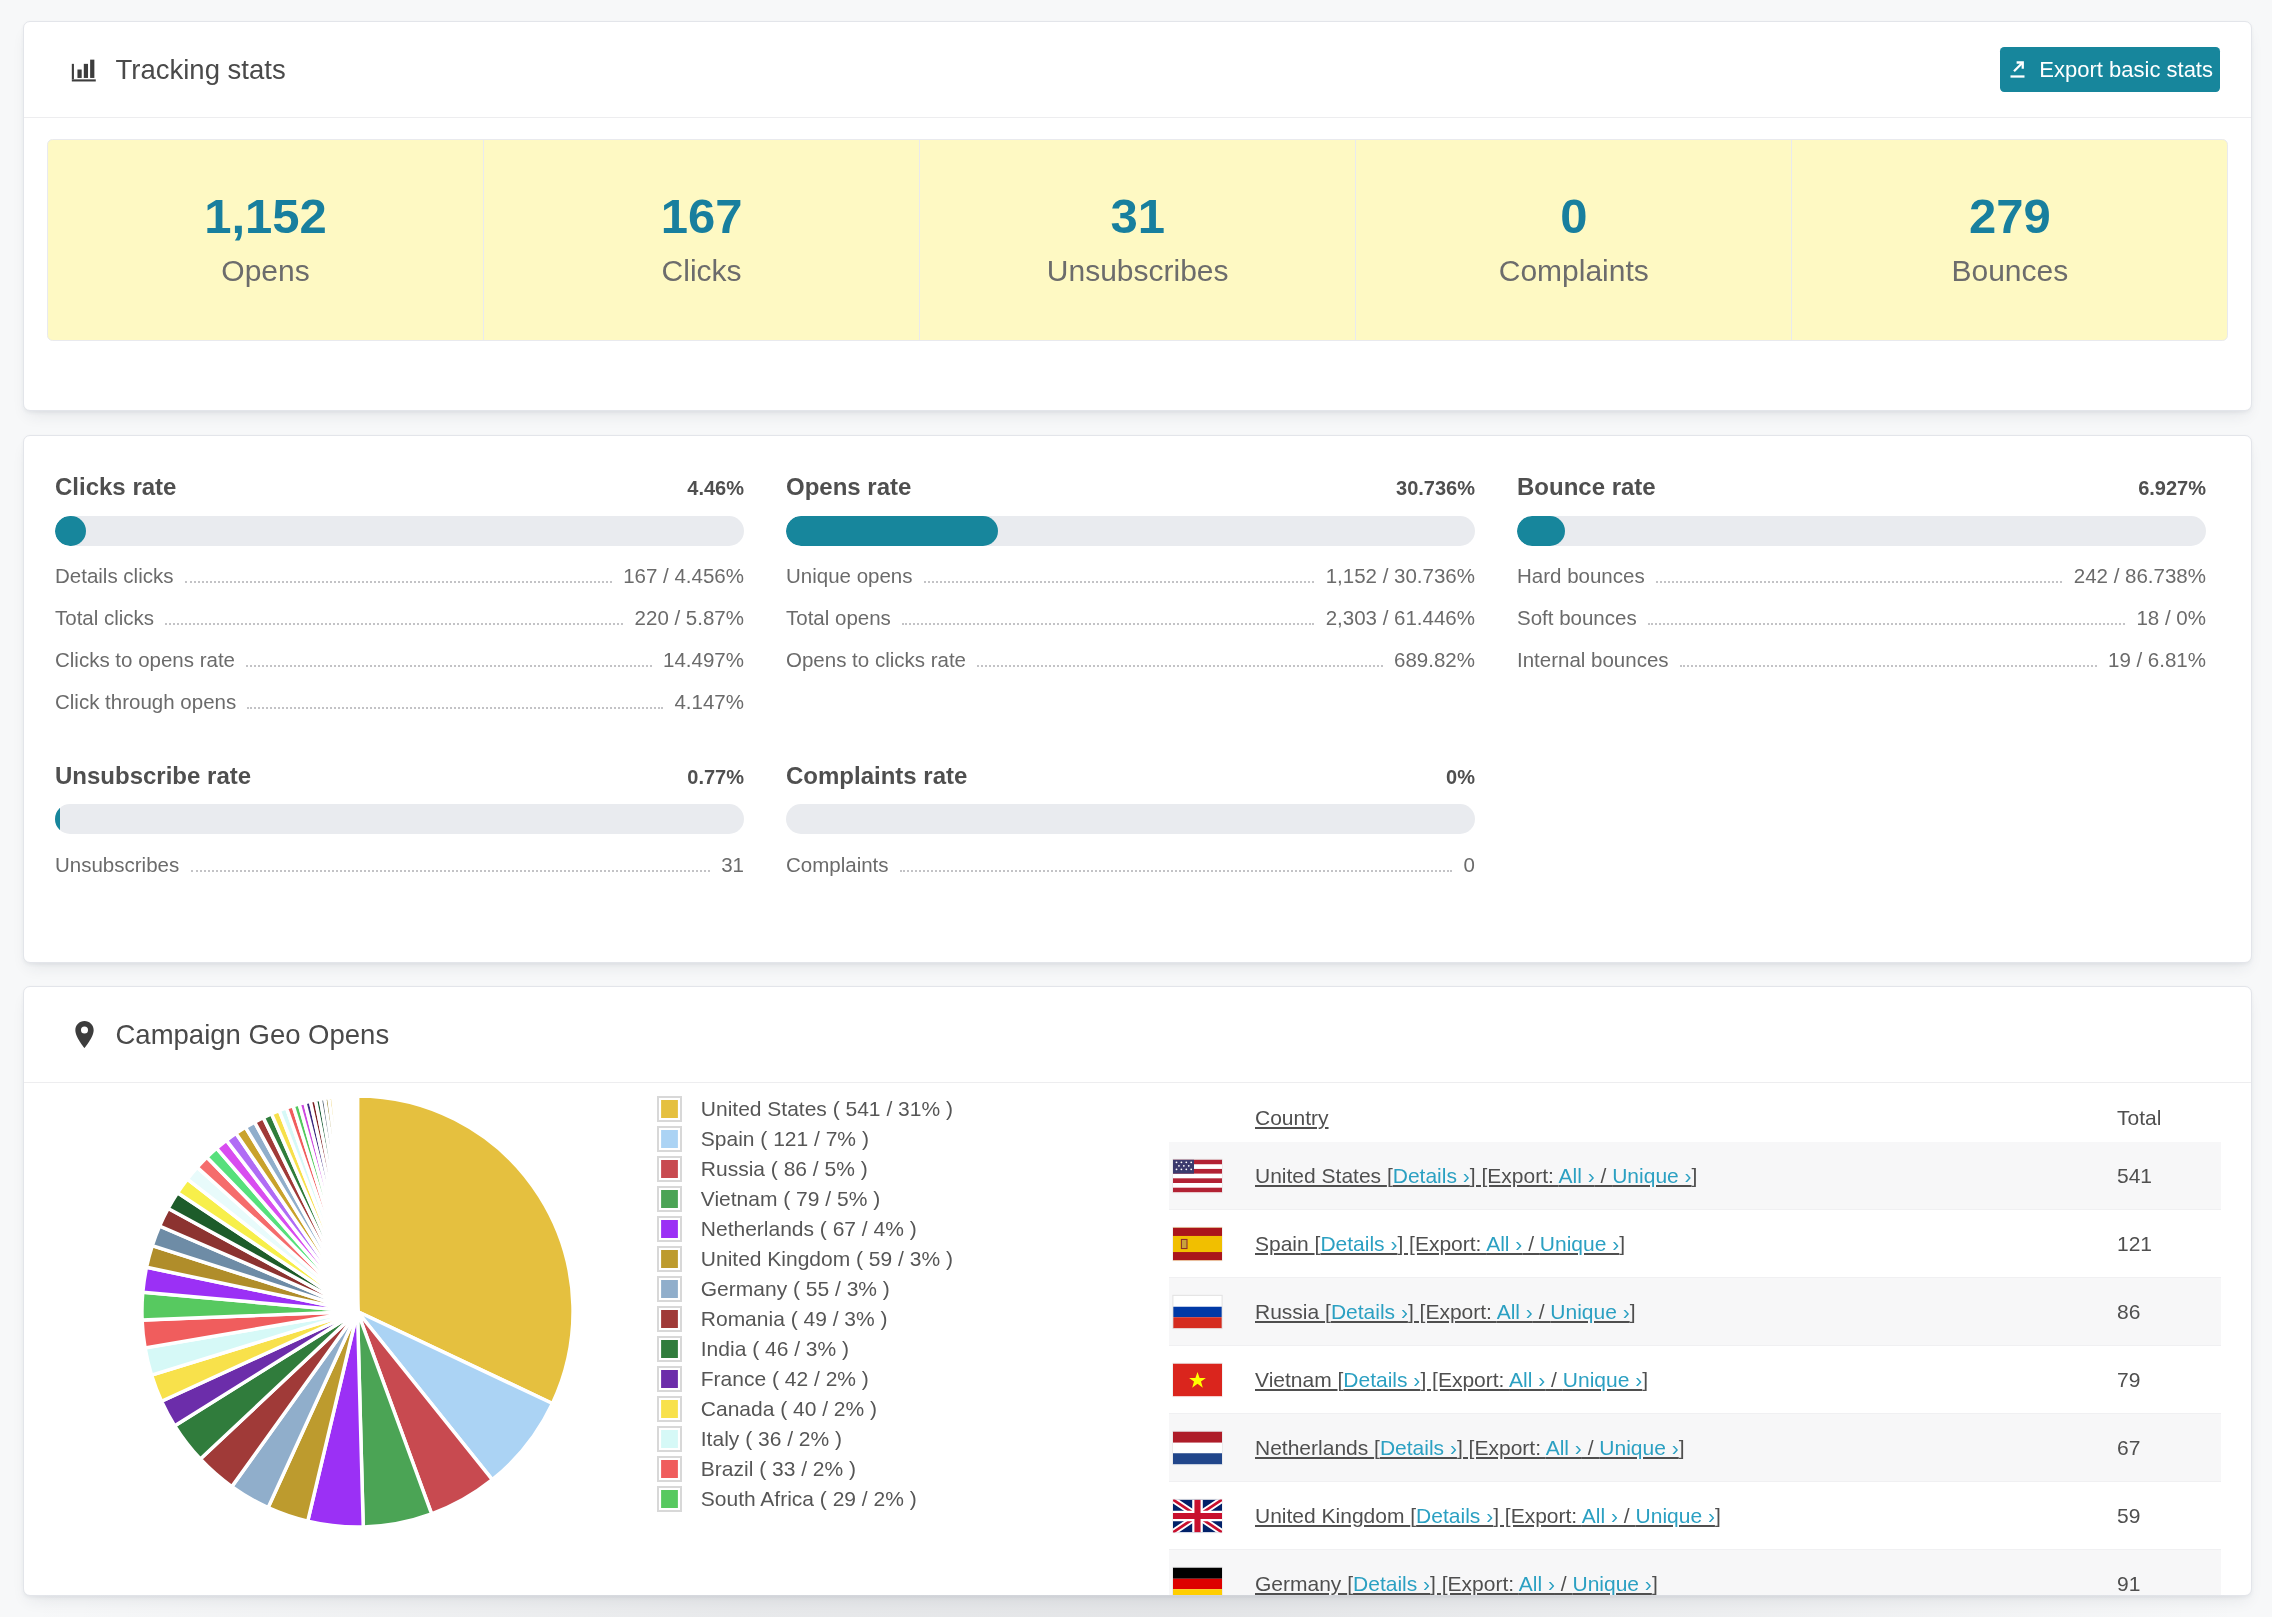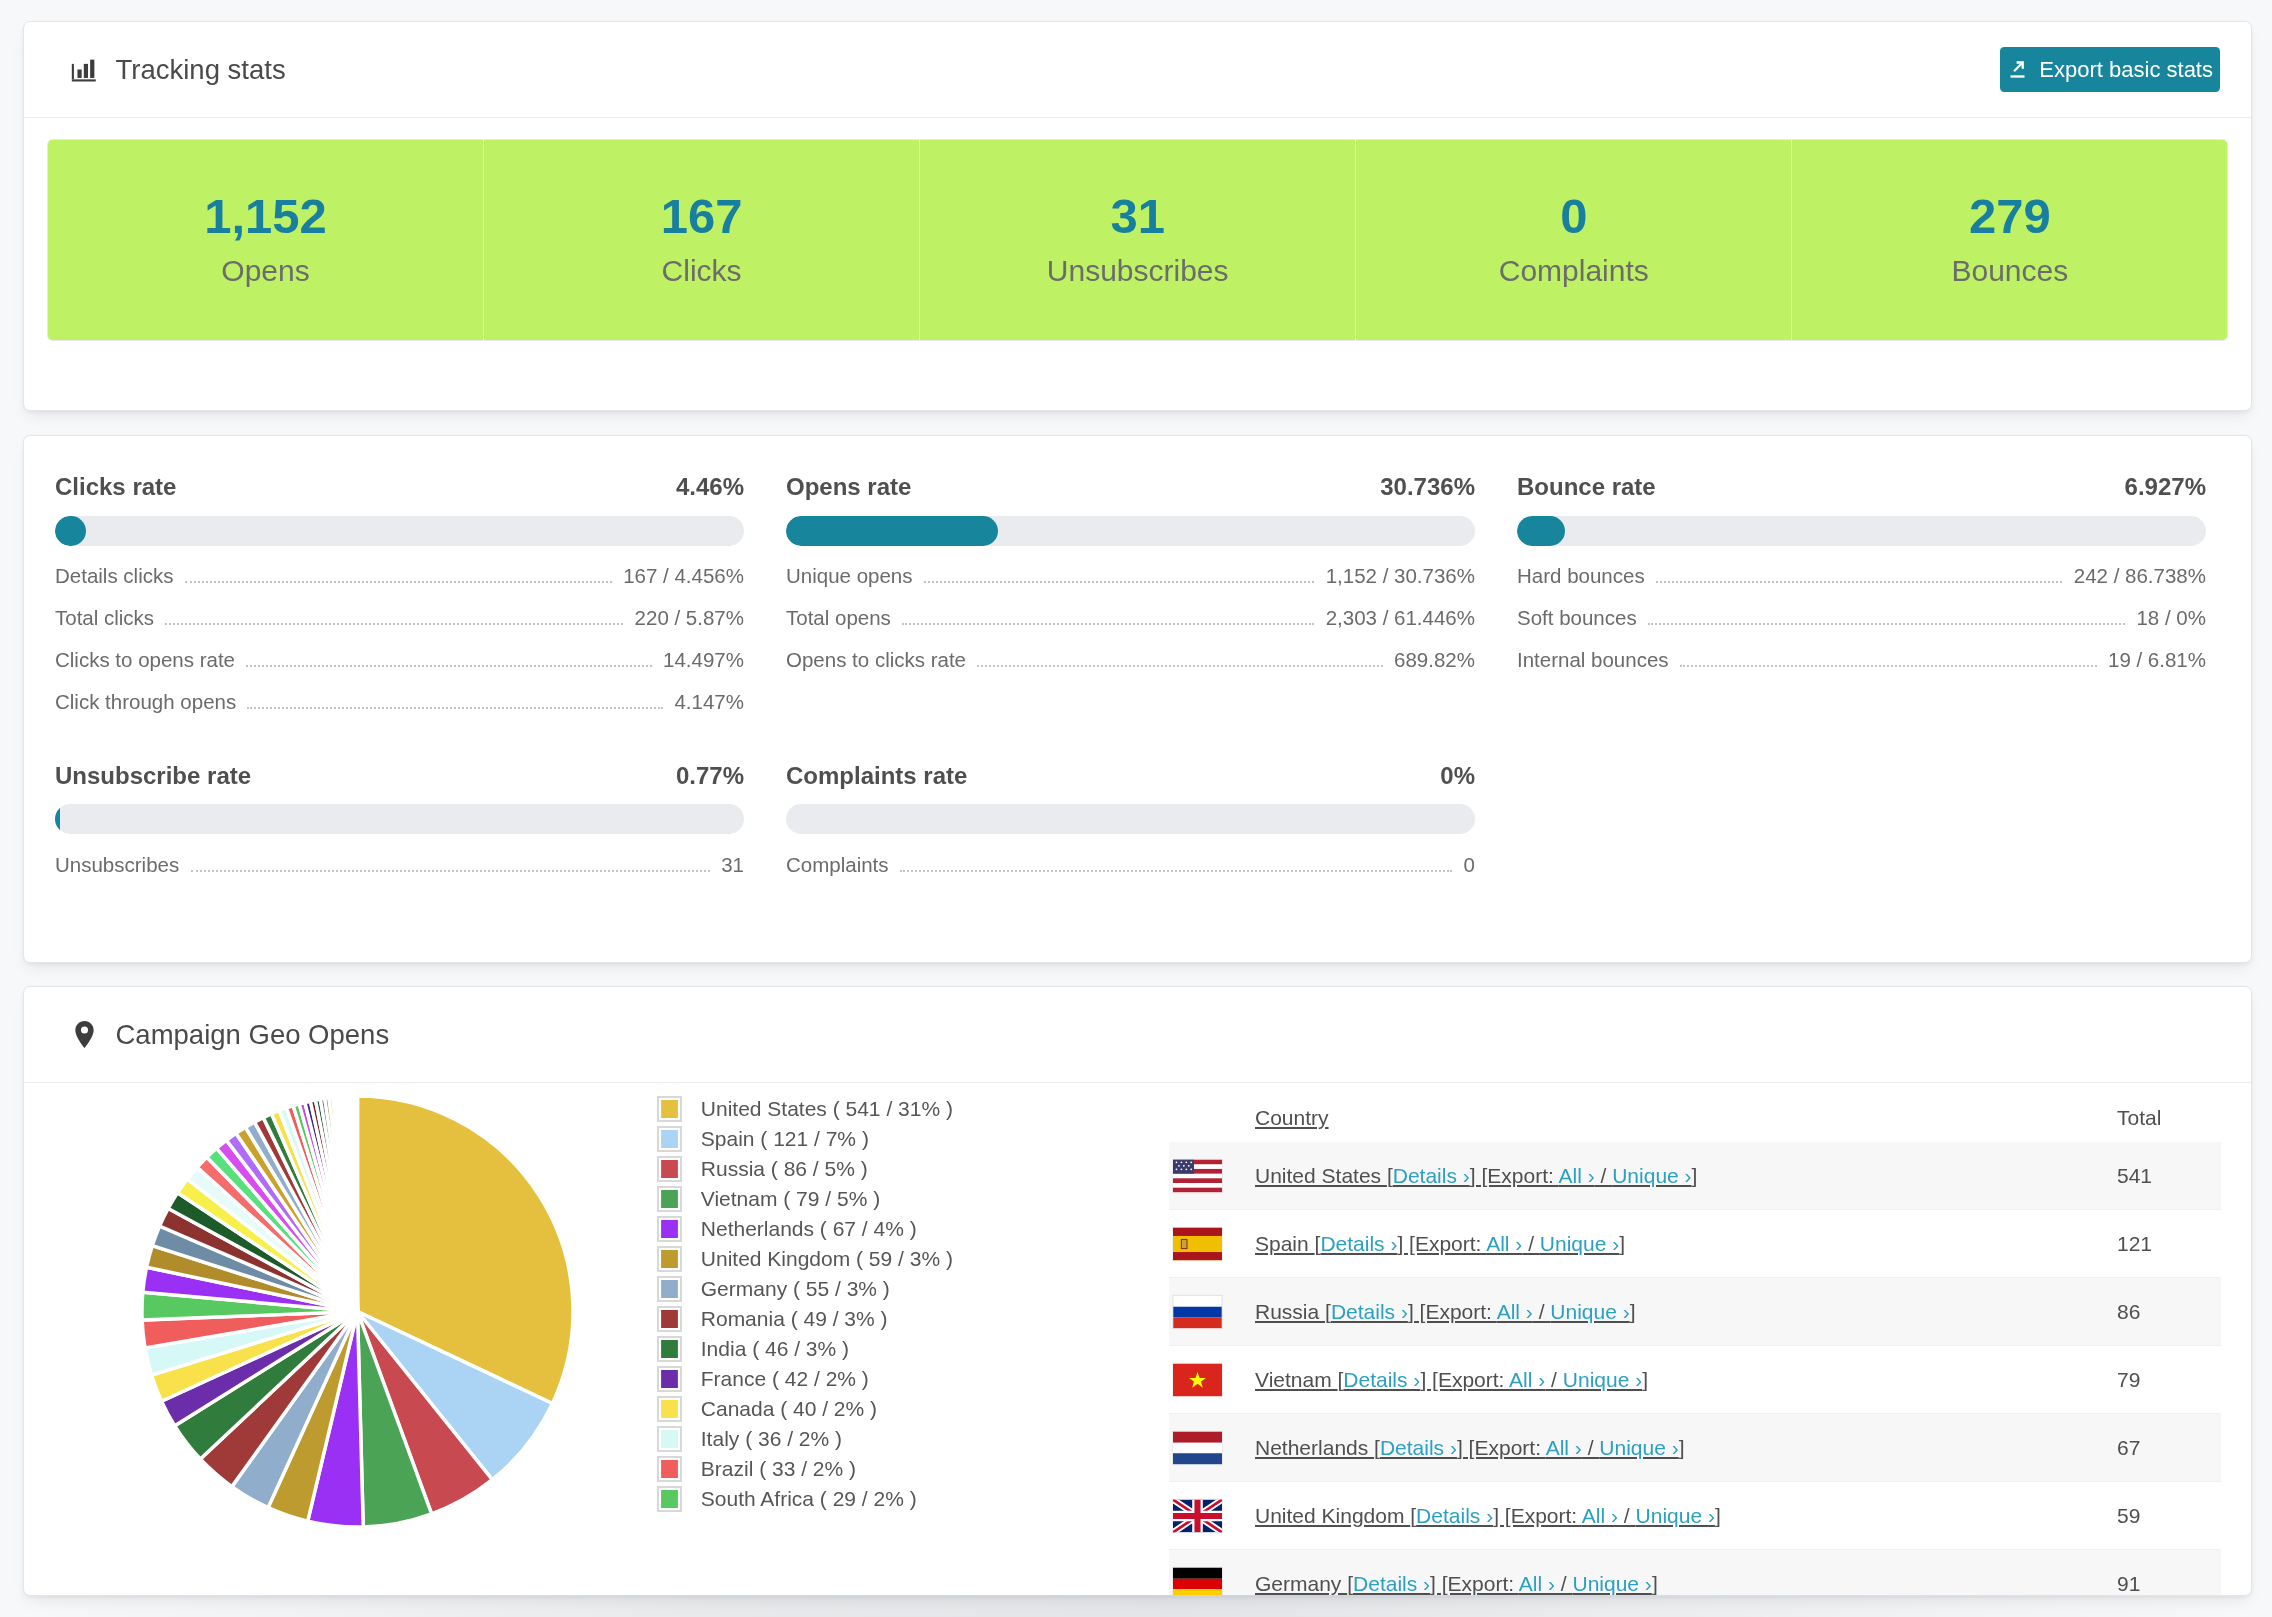--- a/index.html
+++ b/index.html
@@ -24,35 +24,35 @@
   
   #card-tracking{left:23px;top:21px;width:2227px;height:388px;}
   .export-btn{
     margin-left:auto;display:flex;align-items:center;gap:11.3px;
     background:#17869c;color:#fff;border:none;border-radius:4.2px;
     height:45px;padding:0 7px;font-size:22px;cursor:pointer;
     font-family:"Liberation Sans",sans-serif;
   }
   .stats-row{
     position:absolute;left:23px;right:22.6px;top:117px;height:200px;
-    border:1.4px solid #e9eaee;border-radius:5.6px;display:flex;background:#bef264;
+    border:1.4px solid #e9eaee;border-radius:5.6px;display:flex;background:#fef9c3;
   }
   .stat-cell{flex:1 1 0;display:flex;flex-direction:column;align-items:center;justify-content:center;border-right:1.4px solid #e9eaee;}
   .stat-cell:last-child{border-right:none;}
   .stat-value{font-size:49px;font-weight:700;color:#187f9e;line-height:1;}
   .stat-label{font-size:30px;color:#6c6c6c;margin-top:12.7px;}
   
   #card-rates{left:23px;top:435px;width:2227px;height:526px;}
   .rates-grid{
     position:absolute;left:31px;right:45px;top:37px;
     display:grid;grid-template-columns:repeat(3,1fr);column-gap:42px;row-gap:30px;
   }
   .rate-head{display:flex;align-items:baseline;height:34px;}
   .rate-title{font-size:24px;font-weight:700;color:#4f4f4f;}
-  .rate-pct{margin-left:auto;font-size:24px;font-weight:700;color:#4f4f4f;}
+  .rate-pct{margin-left:auto;font-size:20px;font-weight:700;color:#4f4f4f;}
   .bar-track{height:30px;border-radius:15px;background:#e9ebef;margin-top:8.5px;overflow:hidden;}
   .bar-fill{height:100%;border-radius:15px;background:#17869c;}
   .rate-rows{margin-top:18.4px;}
   .rate-row{display:flex;align-items:baseline;height:42px;font-size:20.5px;color:#6b6b6b;}
   .rate-row .leader{flex:1 1 auto;border-bottom:2.1px dotted #c3c3c6;margin:0 11.3px 6.4px 11.3px;}
   .rate-row .rr-value{white-space:nowrap;}
   
   #card-geo{left:23px;top:986px;width:2227px;height:608px;overflow:hidden;}
   #pie-wrap{position:absolute;left:111px;top:102px;width:445px;height:445px;}
   .legend{position:absolute;left:633px;top:107px;}

